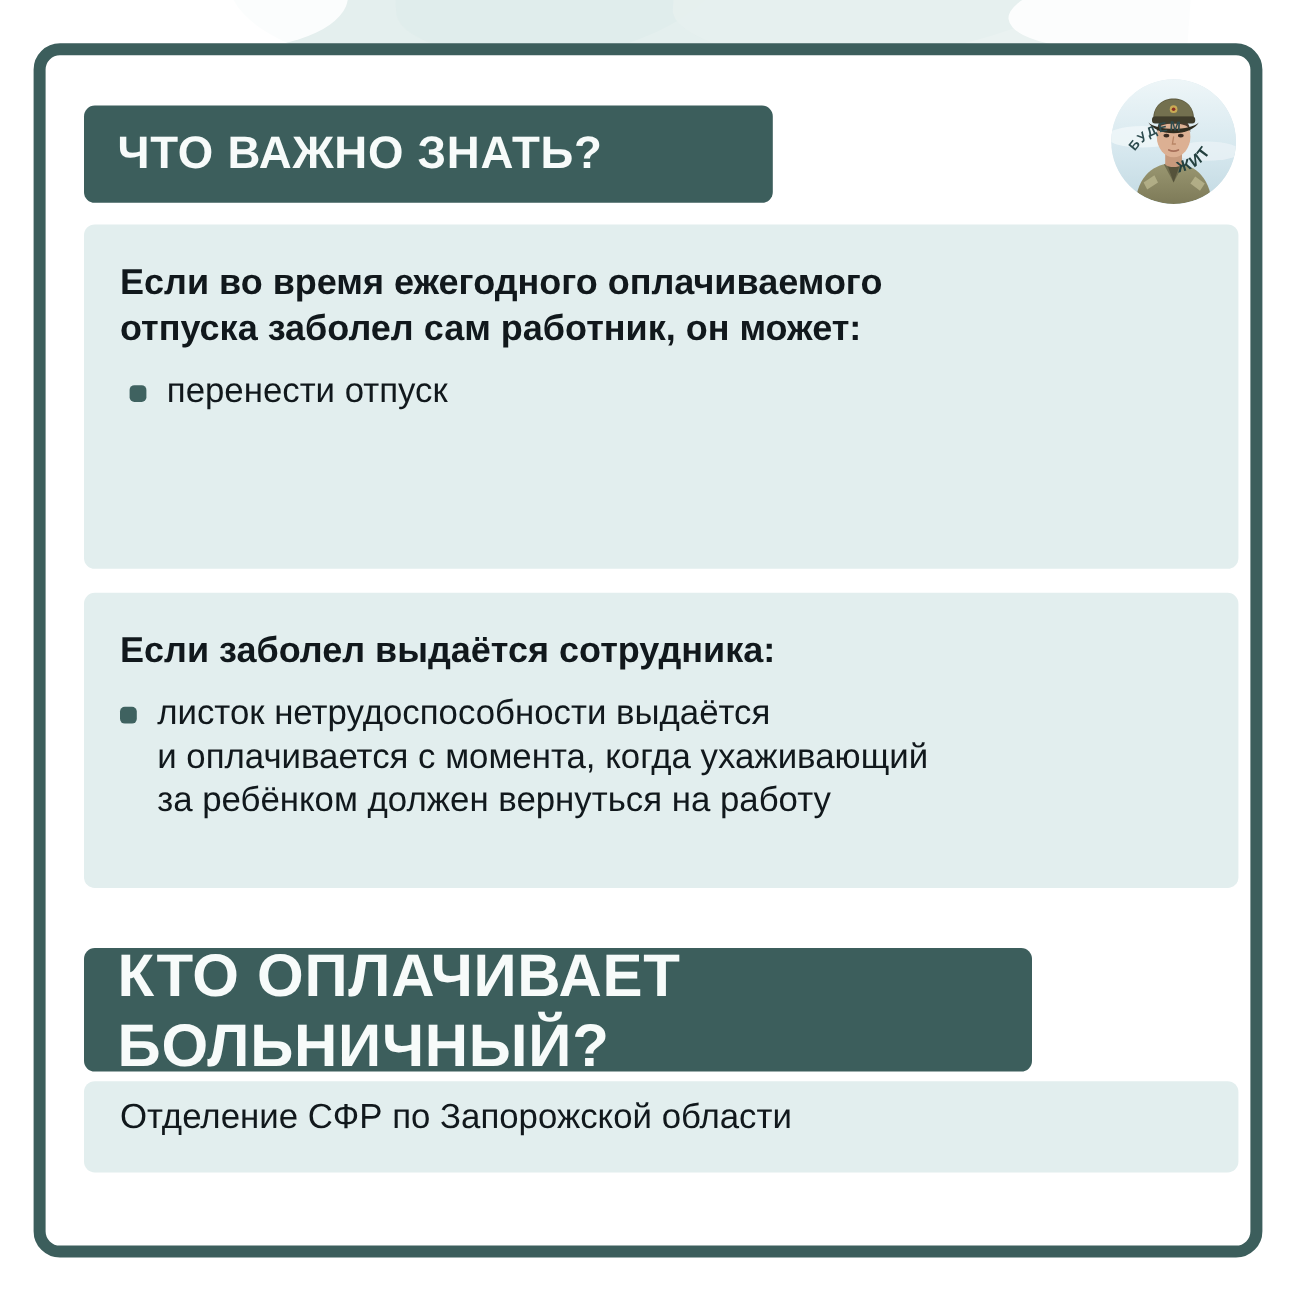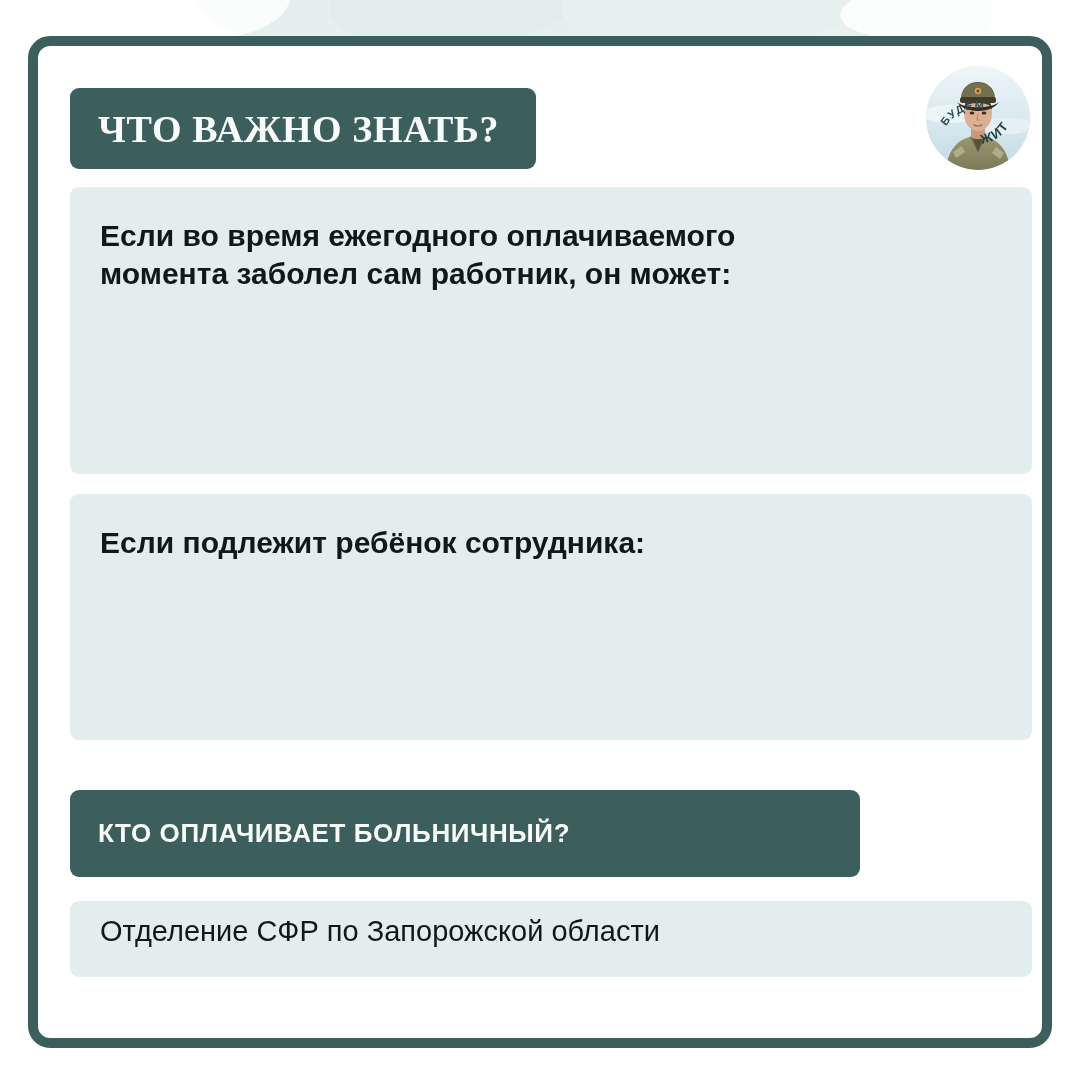--- a/index.html
+++ b/index.html
@@ -88,33 +88,32 @@
     display: flex;
     align-items: center;
     color: #f7fbfa;
     font-weight: 700;
     letter-spacing: .6px;
     box-sizing: border-box;
   }
   .banner-1 {
     left: 32px;
     top: 42px;
-    width: 466px;
+    width: 574px;
     height: 81px;
     padding: 0 28px;
     font-size: 38px;
-    font-family: Liberation Serif, serif;
   }
   .banner-2 {
     left: 32px;
     top: 744px;
     width: 790px;
-    height: 87px;
+    height: 103px;
     padding: 0 28px;
-    font-size: 26px;
+    font-size: 50px;
   }
 
   
   .panel {
     position: absolute;
     left: 32px;
     width: 962px;
     background: #e2eeee;
     border-radius: 9px;
     box-sizing: border-box;
@@ -202,28 +201,38 @@
   </div>
 
   <div class="card">
 
     <div class="banner banner-1">
       <span>ЧТО ВАЖНО ЗНАТЬ?</span>
     </div>
 
     <div class="panel panel-1">
       <p class="panel-heading" style="white-space: pre-line;">Если во время ежегодного оплачиваемого
-момента заболел сам работник, он может:</p>
+отпуска заболел сам работник, он может:</p>
       <ul class="bullets">
+        <li class="bullet-item">
+          <span class="bullet-dot"></span>
+          <span class="bullet-text">перенести отпуск</span>
+        </li>
       </ul>
     </div>
 
     <div class="panel panel-2">
-      <p class="panel-heading" style="white-space: pre-line;">Если подлежит ребёнок сотрудника:</p>
+      <p class="panel-heading" style="white-space: pre-line;">Если заболел выдаётся сотрудника:</p>
       <ul class="bullets">
+        <li class="bullet-item">
+          <span class="bullet-dot"></span>
+          <span class="bullet-text">листок нетрудоспособности выдаётся
+и оплачивается с момента, когда ухаживающий
+за ребёнком должен вернуться на работу</span>
+        </li>
       </ul>
     </div>
 
     <div class="banner banner-2">
       <span>КТО ОПЛАЧИВАЕТ БОЛЬНИЧНЫЙ?</span>
     </div>
 
     <div class="panel panel-3">
       <span class="footer-text">Отделение СФР по Запорожской области</span>
     </div>

